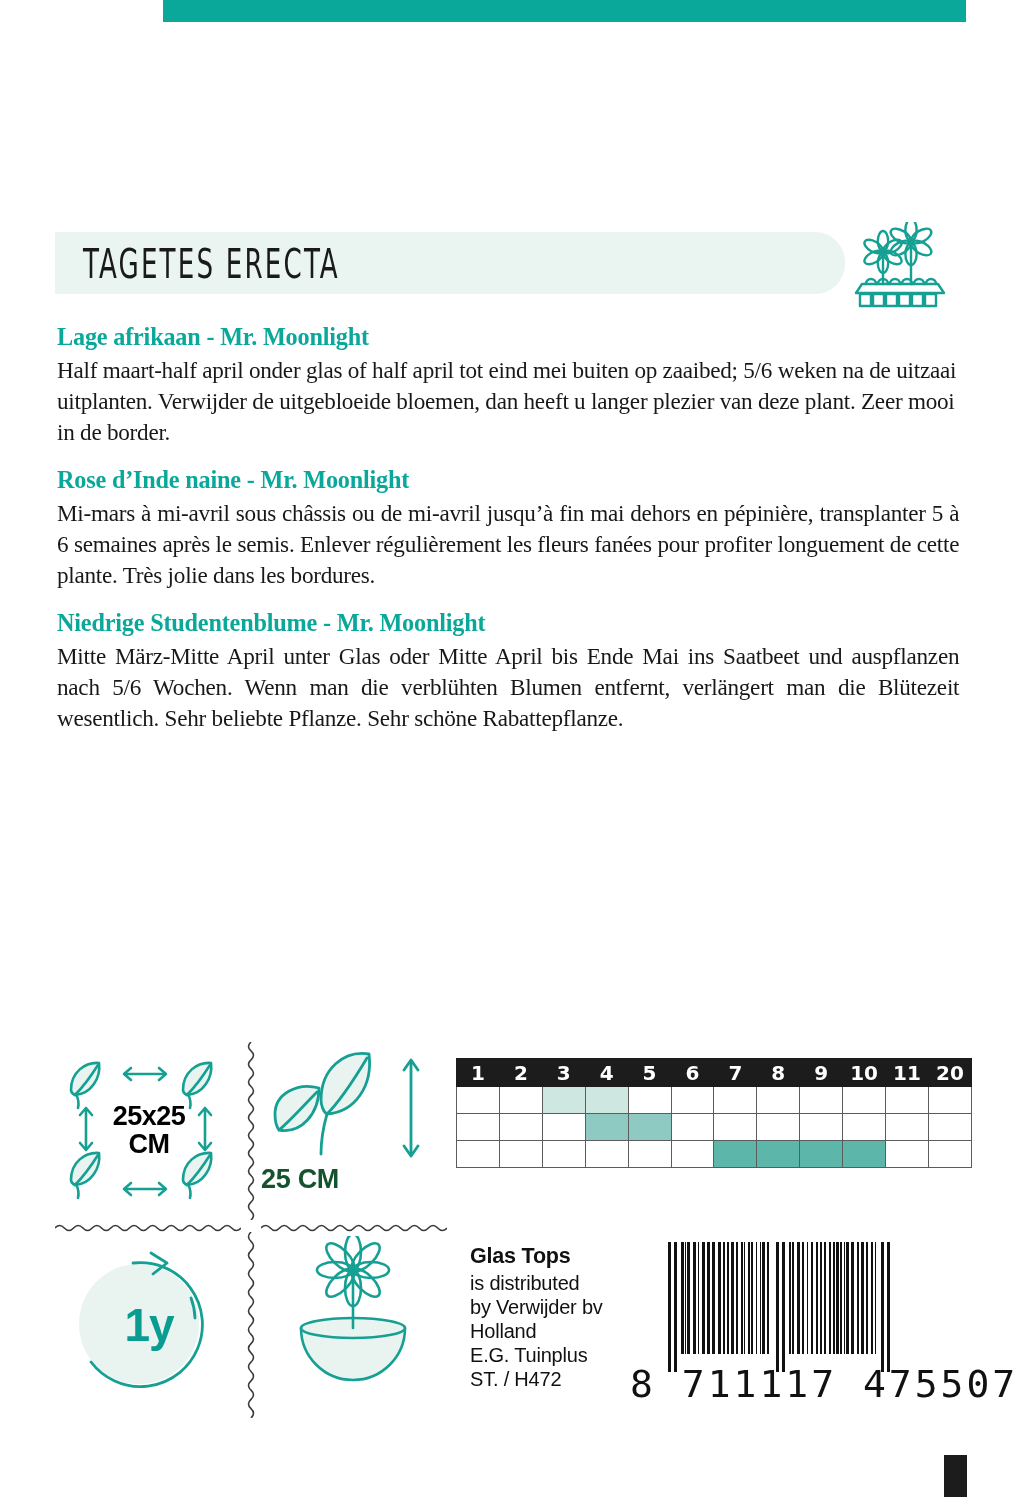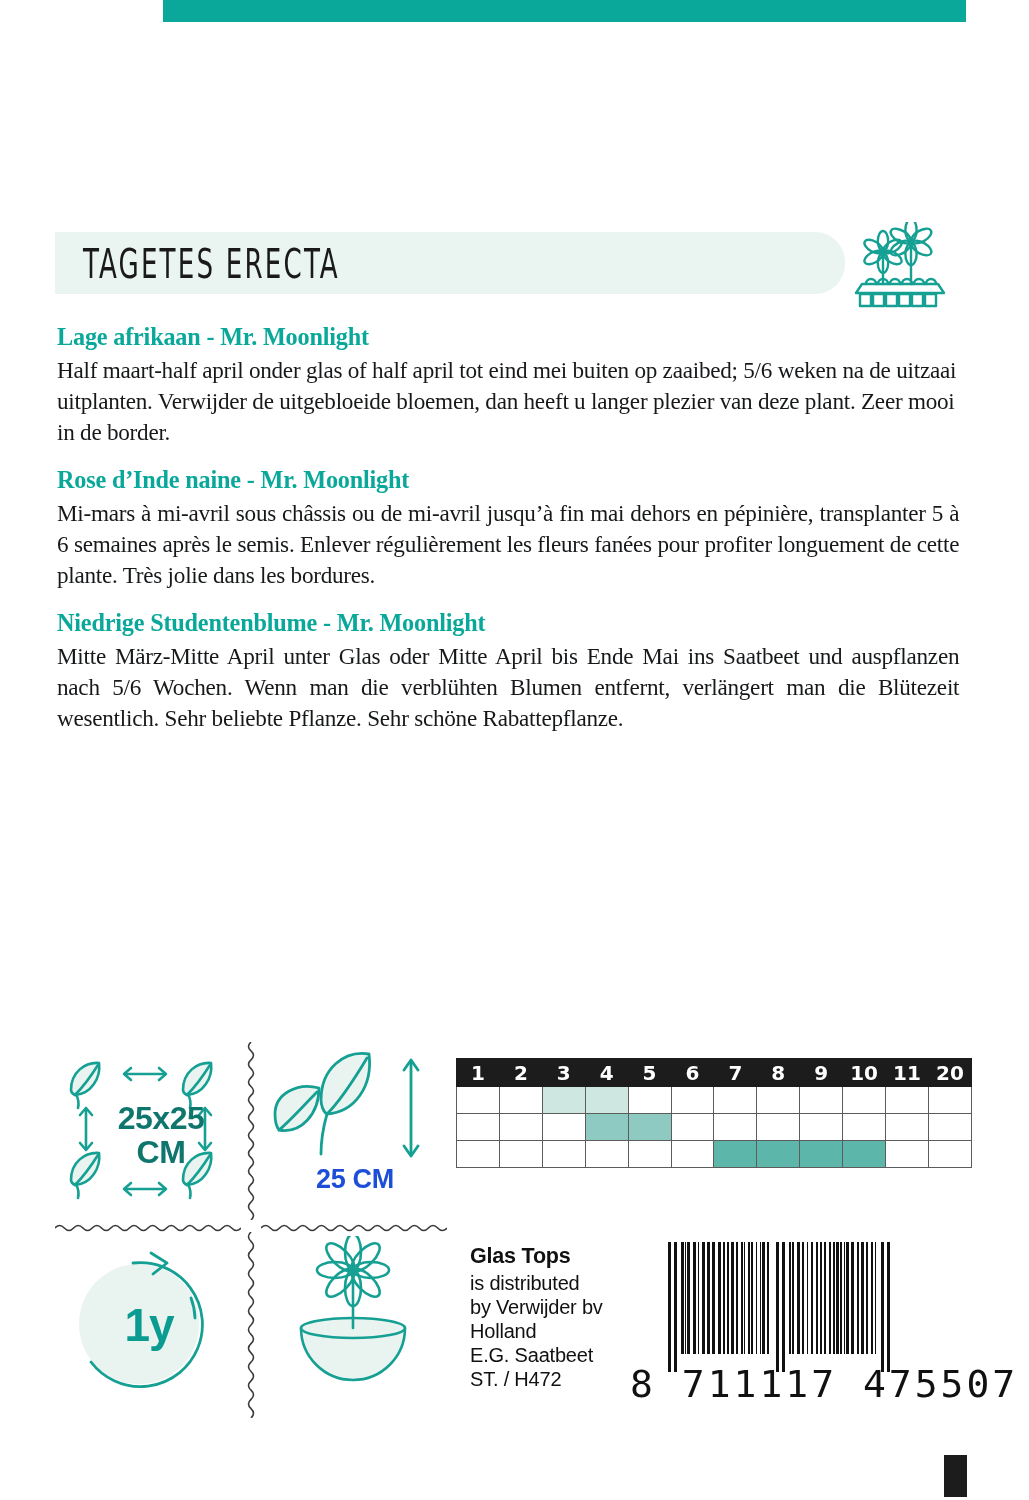--- a/index.html
+++ b/index.html
@@ -280,22 +280,22 @@
           <path d="M25 69 L31 62 L37 69"></path>
           <path d="M25 97 L31 104 L37 97"></path>
         </g>
 
         <g>
           <line x1="150" y1="63" x2="150" y2="103"></line>
           <path d="M144 69 L150 62 L156 69"></path>
           <path d="M144 97 L150 104 L156 97"></path>
         </g>
       </svg>
-      <div style="position:absolute;left:12px;top:56px;width:188px;text-align:center;
-                  font-weight:bold;font-size:32px;color:#0f766e;line-height:1.05;
+      <div style="position:absolute;left:0;top:56px;width:188px;text-align:center;
+                  font-weight:bold;font-size:27px;color:#000000;line-height:1.05;
                   letter-spacing:-0.5px;pointer-events:none;">
         <span>25x25</span><br>
         <span>CM</span>
       </div>
     </div>
 
     <div class="quad-cell q-tr">
       <svg width="188" height="170" viewBox="0 0 188 170" fill="none" stroke="#15a093" stroke-width="2.8" stroke-linecap="round" stroke-linejoin="round">
 
         <path d="M60 54 C60 22 84 4 108 8 C112 40 94 66 66 68 C62 66 60 58 60 54 Z" fill="#e9f4f1"></path>
@@ -303,22 +303,22 @@
 
         <path d="M14 68 C14 48 36 36 58 42 C58 68 40 88 18 84 C15 80 14 72 14 68 Z" fill="#e9f4f1"></path>
         <path d="M18 84 C30 74 44 58 56 46"></path>
 
         <path d="M66 68 C62 82 60 96 60 108"></path>
 
         <line x1="150" y1="16" x2="150" y2="108"></line>
         <path d="M143 24 L150 14 L157 24"></path>
         <path d="M143 100 L150 110 L157 100"></path>
       </svg>
-      <div style="position:absolute;left:0;top:118px;width:188px;text-align:center;
-                  font-weight:bold;font-size:27px;color:#1d4ed8;letter-spacing:-0.3px;">
+      <div style="position:absolute;left:0;top:118px;width:188px;text-align:left;
+                  font-weight:bold;font-size:27px;color:#14532d;letter-spacing:-0.3px;">
         <span>25 CM</span>
       </div>
     </div>
 
     <div class="quad-cell q-bl">
       <svg width="188" height="180" viewBox="0 0 188 180" fill="none" stroke="#15a093" stroke-width="2.8" stroke-linecap="round" stroke-linejoin="round">
         <circle cx="84" cy="88" r="60" fill="#e9f4f1" stroke="none"></circle>
         <path d="M78 27 A62 62 0 1 1 36 126"></path>
         <path d="M136 62 A62 62 0 0 1 140 82"></path>
         <path d="M96 17 L112 27 L98 38"></path>
@@ -414,21 +414,21 @@
         </tbody>
     </table>
   </div>
 
 
   <div class="distrib">
     <span class="dname">Glas Tops</span>
     <span class="ln">is distributed</span>
     <span class="ln">by Verwijder bv</span>
     <span class="ln">Holland</span>
-    <span class="ln">E.G. Saatbeet</span>
+    <span class="ln">E.G. Tuinplus</span>
     <span class="ln">ST. / H472</span>
   </div>
 
   <div class="barcode-wrap">
     <div class="bc-bars" id="bc-bars">
         <div style="width: 3px; height: 130px; background: rgb(17, 17, 17); flex: 0 0 auto;"></div>
         <div style="width: 3px; height: 130px; background: rgb(255, 255, 255); flex: 0 0 auto;"></div>
         <div style="width: 3px; height: 130px; background: rgb(17, 17, 17); flex: 0 0 auto;"></div>
         <div style="width: 4px; height: 130px; background: rgb(255, 255, 255); flex: 0 0 auto;"></div>
         <div style="width: 3px; height: 112px; background: rgb(17, 17, 17); flex: 0 0 auto;"></div>

